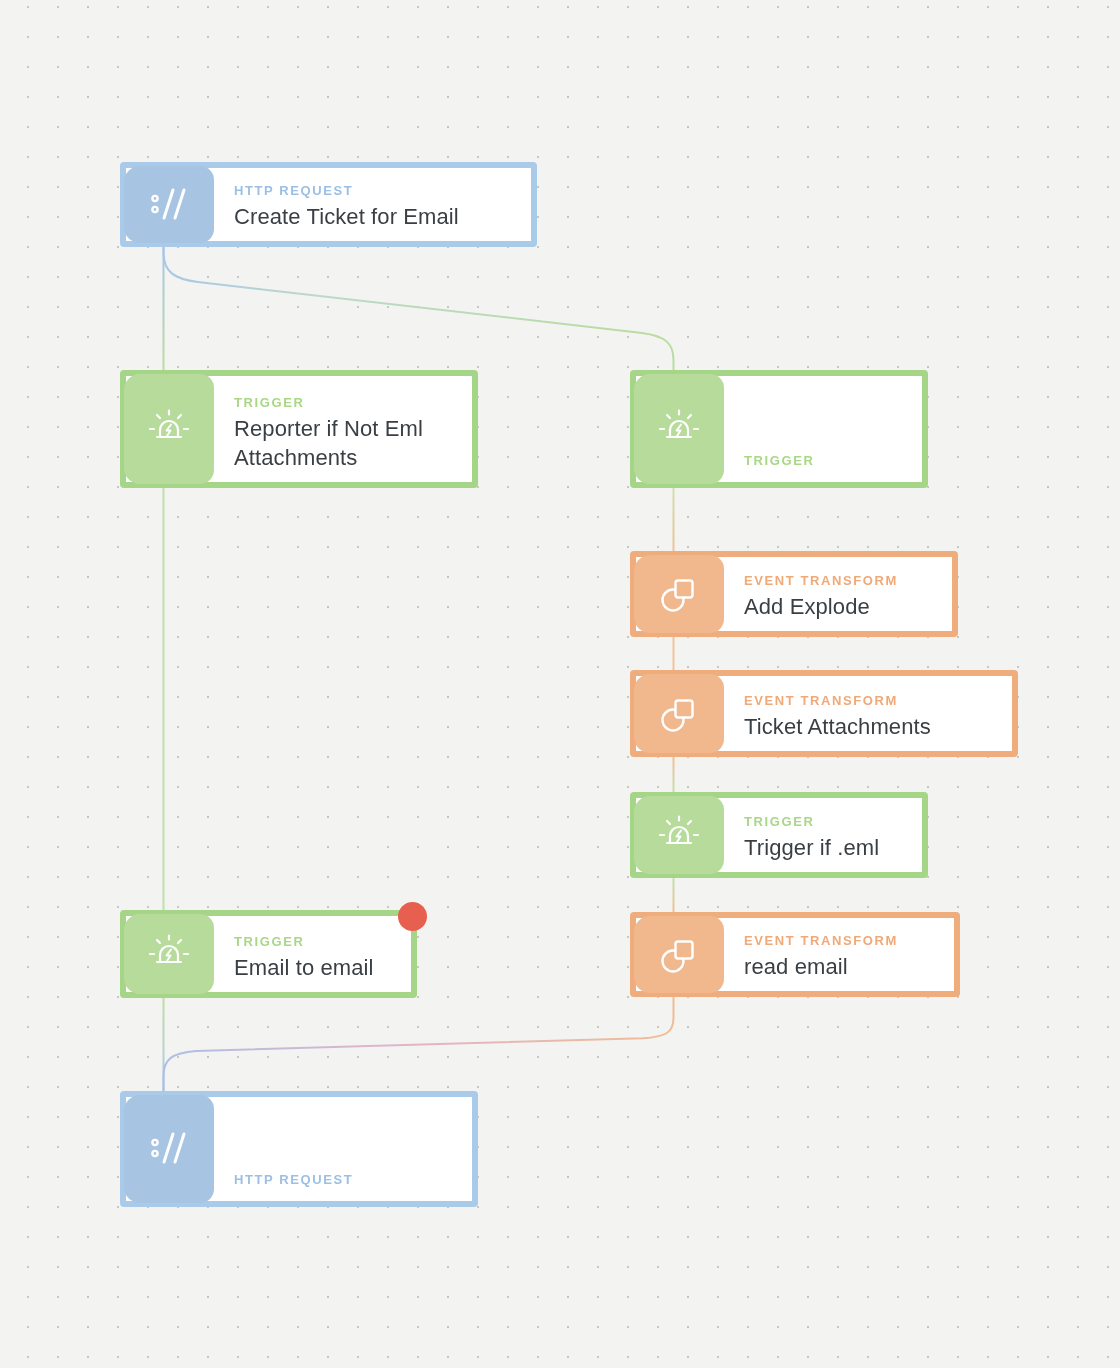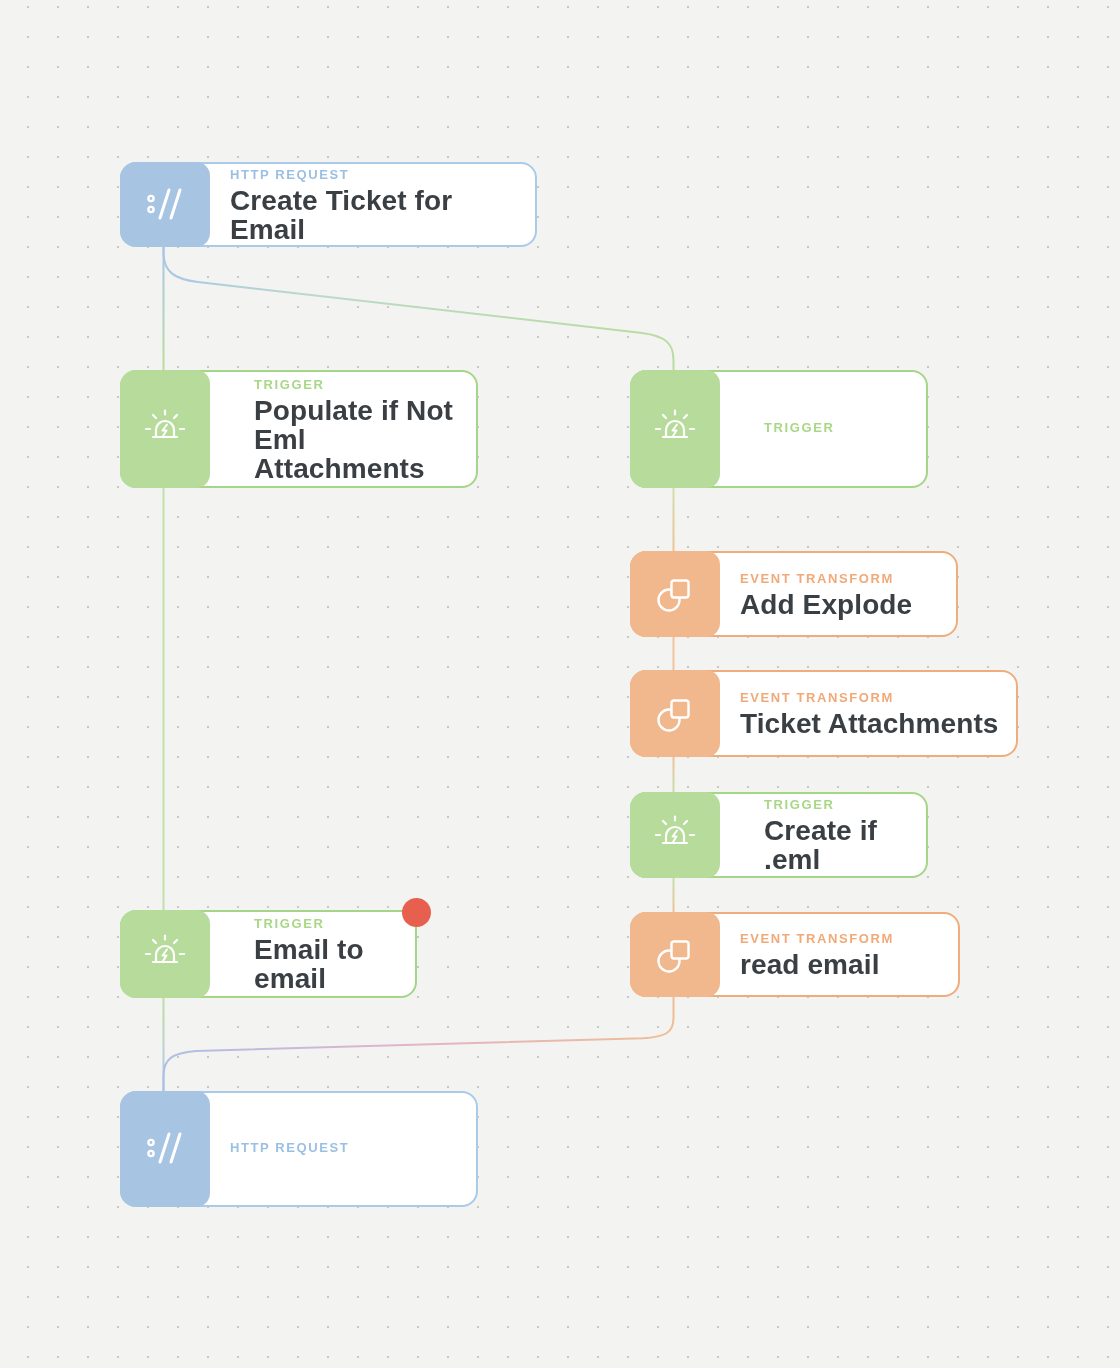--- a/index.html
+++ b/index.html
@@ -8,44 +8,43 @@
     font-family:"Liberation Sans","DejaVu Sans",sans-serif;
     background-color:var(--canvas-bg,#f3f4f2);
     background-image:radial-gradient(circle at 1px 1px, var(--dot-color,#c6c8c6) 1.1px, transparent 1.5px);
     background-size:30px 30px;
     background-position:27px 6px;
   }
   #edges{position:absolute;left:0;top:0;width:1120px;height:1368px;}
   #edges path{fill:none;stroke-width:2;}
   .node{
     position:absolute;box-sizing:border-box;background:#fff;
-    border-radius:16px;border:2px solid #701a75;display:flex;align-items:center;
+    border-radius:4px;border:6px solid #701a75;display:flex;align-items:flex-end;
   }
   .node .icon-section{
     position:absolute;left:-2px;top:-2px;bottom:-2px;width:90px;
     border-radius:16px 14px 14px 16px;
     display:flex;align-items:center;justify-content:center;
   }
   .node .body{
     margin-left:88px;padding:10px 14px 10px 20px;display:flex;
     flex-direction:column;justify-content:center;min-width:0;
   }
   .node .kind{
     font-size:13px;font-weight:700;letter-spacing:1.6px;line-height:17px;
     margin-bottom:3px;white-space:nowrap;
   }
   .node .title{
-    font-size:28px;line-height:29px;color:var(--title-color,#3a3f44);
+    font-size:22px;line-height:29px;color:var(--title-color,#3a3f44);
     letter-spacing:0.1px;
-    font-weight:bold;
   }
   .node.http{border-color:var(--http-border,#a9cae9);}
   .node.http .icon-section{background:var(--http-fill,#a7c4e2);}
   .node.http .kind{color:var(--http-label,#9cc0e4);}
-  .node.trigger{border-color:var(--trigger-border,#a5d586);padding-left:24px;}
+  .node.trigger{border-color:var(--trigger-border,#a5d586);}
   .node.trigger .icon-section{background:var(--trigger-fill,#b7db9b);}
   .node.trigger .kind{color:var(--trigger-label,#a8d786);}
   .node.transform{border-color:var(--transform-border,#efac7c);}
   .node.transform .icon-section{background:var(--transform-fill,#f1b78d);}
   .node.transform .kind{color:var(--transform-label,#f0a977);}
   .icon-svg{stroke:#ffffff;fill:none;stroke-linecap:round;stroke-linejoin:round;}
   .transform-sq{fill:var(--transform-fill,#f1b78d);}
   .badge{
     position:absolute;width:29px;height:29px;border-radius:50%;
     background:var(--badge-color,#e7604f);top:-14px;right:-16px;
@@ -118,21 +117,21 @@
   <div class="icon-section">
     <svg class="icon-svg" width="46" height="46" viewBox="0 0 46 46" stroke-width="2.2">
       <path d="M14,31 V24 A9,9 0 0 1 32,24 V31"></path>
       <path d="M11,31 H35"></path>
       <path d="M4,23 H8 M38,23 H42 M11,9 L14,12 M35,9 L32,12 M23,4.5 V8.5"></path>
       <path d="M25,18.5 L20.5,24.5 L24.5,24.5 L21,30" stroke-width="1.9"></path>
     </svg>
   </div>
   <div class="body">
     <div class="kind">TRIGGER</div>
-    <div class="title">Populate if Not Eml Attachments</div>
+    <div class="title">Reporter if Not Eml Attachments</div>
   </div>
 </div>
 
 <div class="node trigger" style="left:630px;top:370px;width:298px;height:118px">
   <div class="icon-section">
     <svg class="icon-svg" width="46" height="46" viewBox="0 0 46 46" stroke-width="2.2">
       <path d="M14,31 V24 A9,9 0 0 1 32,24 V31"></path>
       <path d="M11,31 H35"></path>
       <path d="M4,23 H8 M38,23 H42 M11,9 L14,12 M35,9 L32,12 M23,4.5 V8.5"></path>
       <path d="M25,18.5 L20.5,24.5 L24.5,24.5 L21,30" stroke-width="1.9"></path>
@@ -173,21 +172,21 @@
   <div class="icon-section">
     <svg class="icon-svg" width="46" height="46" viewBox="0 0 46 46" stroke-width="2.2">
       <path d="M14,31 V24 A9,9 0 0 1 32,24 V31"></path>
       <path d="M11,31 H35"></path>
       <path d="M4,23 H8 M38,23 H42 M11,9 L14,12 M35,9 L32,12 M23,4.5 V8.5"></path>
       <path d="M25,18.5 L20.5,24.5 L24.5,24.5 L21,30" stroke-width="1.9"></path>
     </svg>
   </div>
   <div class="body">
     <div class="kind">TRIGGER</div>
-    <div class="title">Create if .eml</div>
+    <div class="title">Trigger if .eml</div>
   </div>
 </div>
 
 <div class="node trigger" style="left:120px;top:910px;width:297px;height:88px">
   <div class="icon-section">
     <svg class="icon-svg" width="46" height="46" viewBox="0 0 46 46" stroke-width="2.2">
       <path d="M14,31 V24 A9,9 0 0 1 32,24 V31"></path>
       <path d="M11,31 H35"></path>
       <path d="M4,23 H8 M38,23 H42 M11,9 L14,12 M35,9 L32,12 M23,4.5 V8.5"></path>
       <path d="M25,18.5 L20.5,24.5 L24.5,24.5 L21,30" stroke-width="1.9"></path>

